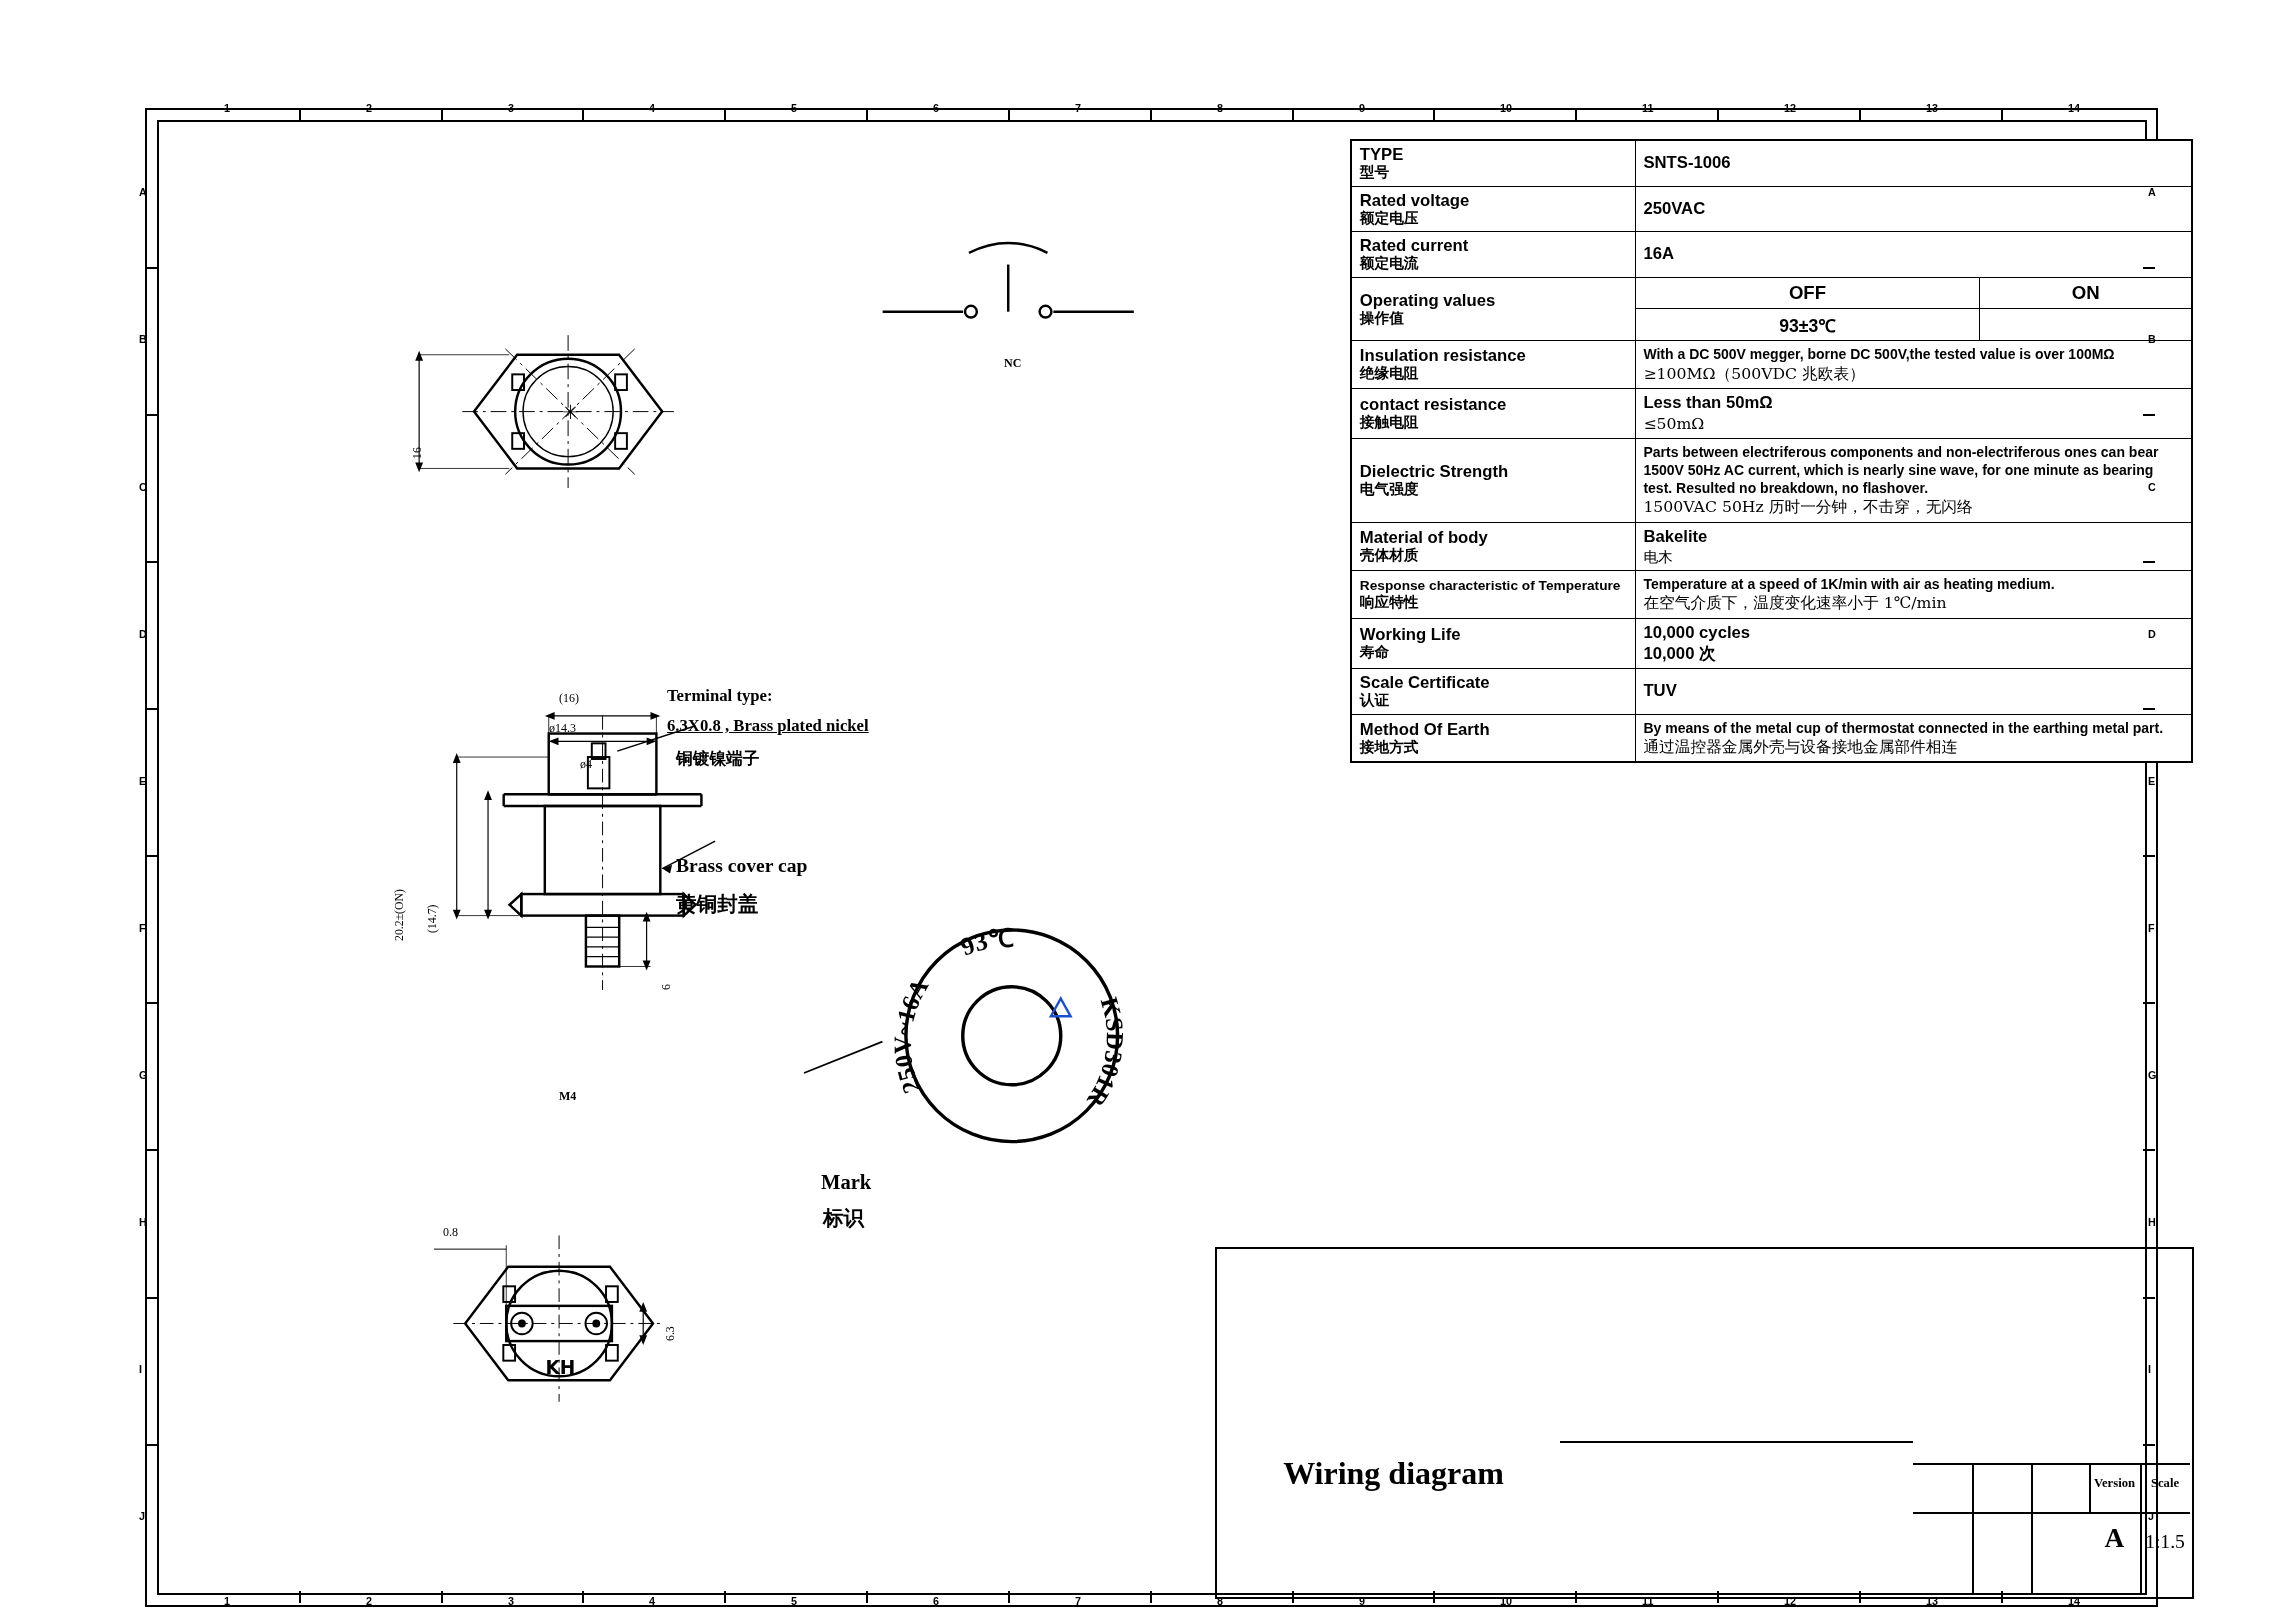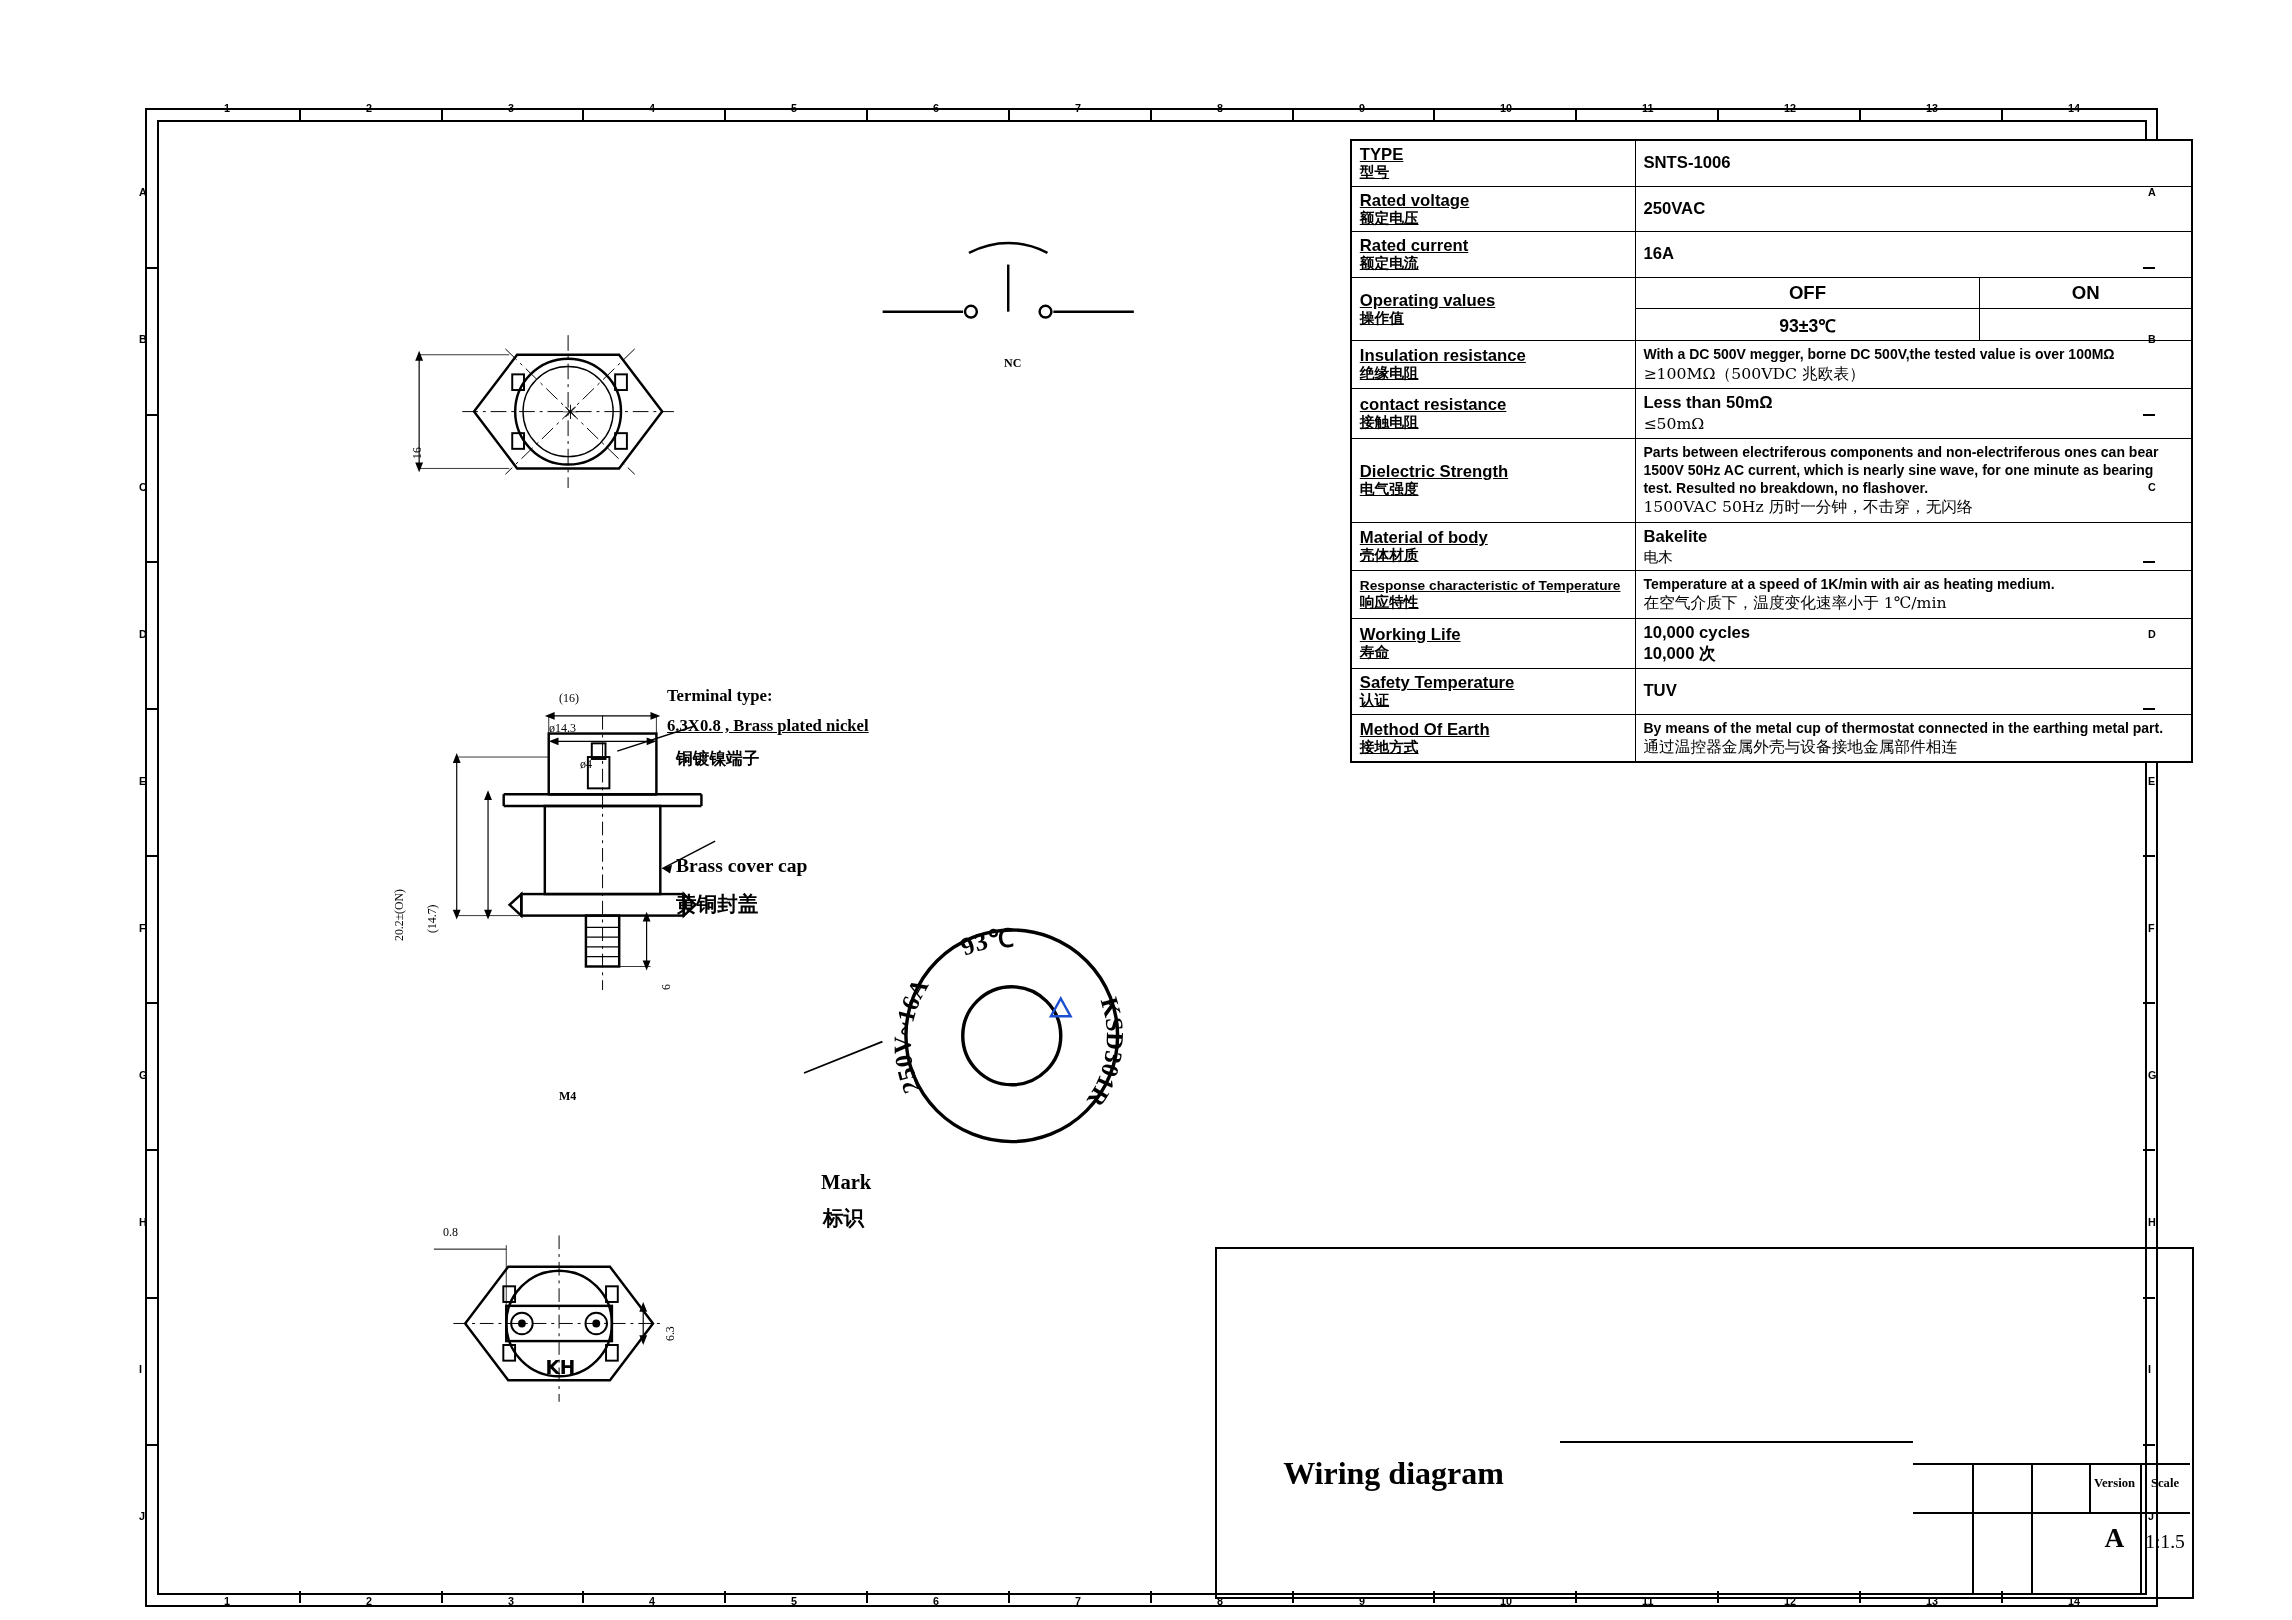--- a/index.html
+++ b/index.html
@@ -19,21 +19,21 @@
   .spec td{border:1.5px solid #000;padding:3.9px 7.8px;vertical-align:middle;}
   .lbl-en{font-size:16.7px;font-weight:bold;line-height:1.15;}
   .lbl-cn{font-size:14.7px;font-weight:bold;line-height:1.2;}
   .lbl-en.sm{font-size:13.7px;}
   .val-en{font-size:16.7px;font-weight:bold;line-height:1.25;}
   .val-en.sm{font-size:14px;font-weight:bold;line-height:1.3;}
   .val-cn{font-size:14.7px;line-height:1.3;font-family:"DejaVu Sans",sans-serif;}
   .val-cn.serif{font-family:"DejaVu Serif",serif;font-size:15.7px;}
   .colhdr{font-size:18.6px;font-weight:bold;text-align:center;}
   .opval{font-size:17.6px;font-weight:bold;text-align:center;}
-  .lblcell{width:267px;text-decoration:underline;}
+  .lblcell{width:267px;}
 
   
   .titleblock{position:absolute;left:1215px;top:1247px;width:975px;height:348px;border:2px solid #000;}
   .tb-left{position:absolute;left:0;top:0;width:343px;height:346px;border-right:2px solid #000;box-sizing:border-box;}
   .tb-left .r{position:absolute;left:0;width:343px;border-bottom:1.5px solid #000;box-sizing:border-box;}
   .tb-left .c1{position:absolute;left:0;top:0;width:127px;height:100%;border-right:1.5px solid #000;box-sizing:border-box;}
   .tb-rowlabel{font-size:11.3px;font-weight:bold;padding-left:2.9px;line-height:21.6px;}
   .tb-mid{position:absolute;left:343px;top:0;width:353px;height:346px;border-right:2px solid #000;box-sizing:border-box;}
   .tb-mid .cn-name{position:absolute;left:7.8px;top:5.9px;font-size:11.8px;font-family:"DejaVu Sans",sans-serif;}
   .tb-company{position:absolute;left:0;top:47px;width:353px;text-align:center;font-size:24.5px;font-weight:bold;font-family:"DejaVu Sans",sans-serif;line-height:1.45;}
@@ -302,21 +302,21 @@
         <div class="lbl-en">Working Life</div>
         <div class="lbl-cn">寿命</div>
       </td>
       <td colspan="2">
         <div class="val-en">10,000 cycles</div>
         <div class="val-en">10,000 次</div>
       </td>
     </tr>
     <tr>
       <td class="lblcell">
-        <div class="lbl-en">Safety Temperature</div>
+        <div class="lbl-en">Scale Certificate</div>
         <div class="lbl-cn">认证</div>
       </td>
       <td colspan="2">
         <div class="val-en">TUV</div>
       </td>
     </tr>
     <tr>
       <td class="lblcell">
         <div class="lbl-en">Method Of Earth</div>
         <div class="lbl-cn">接地方式</div>

